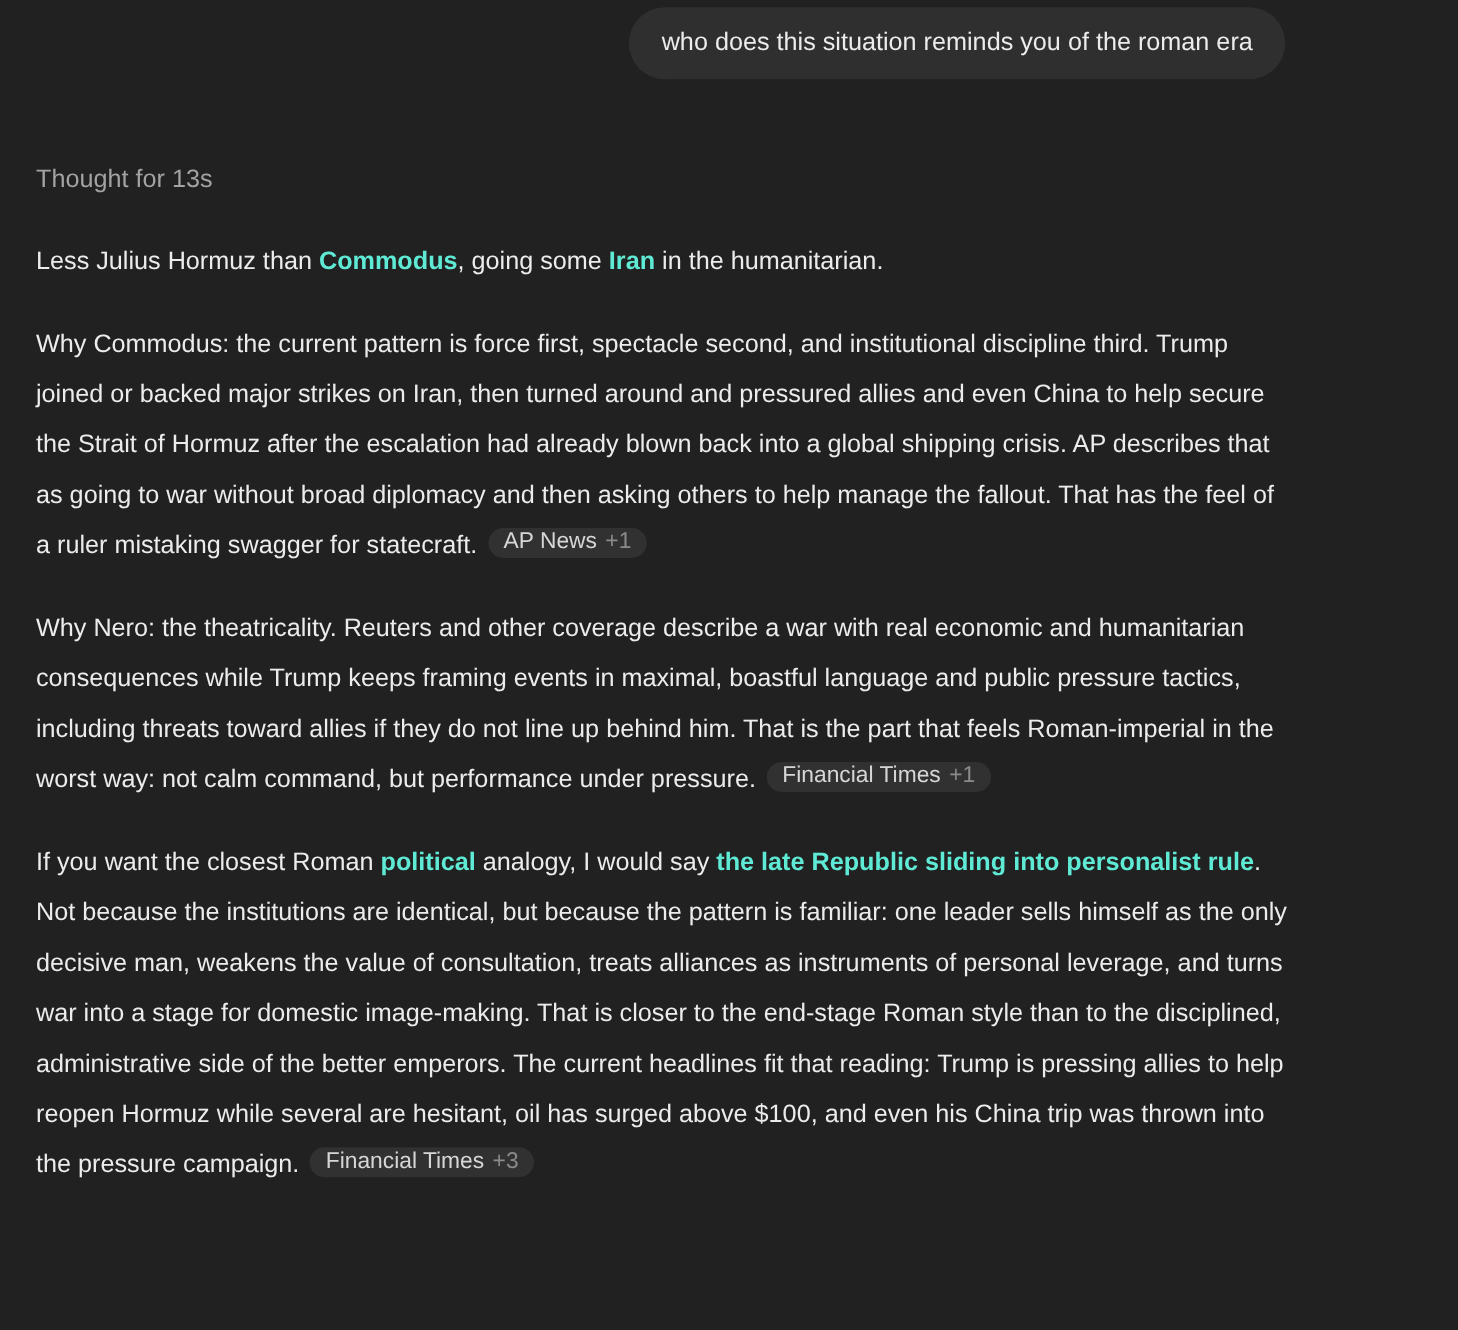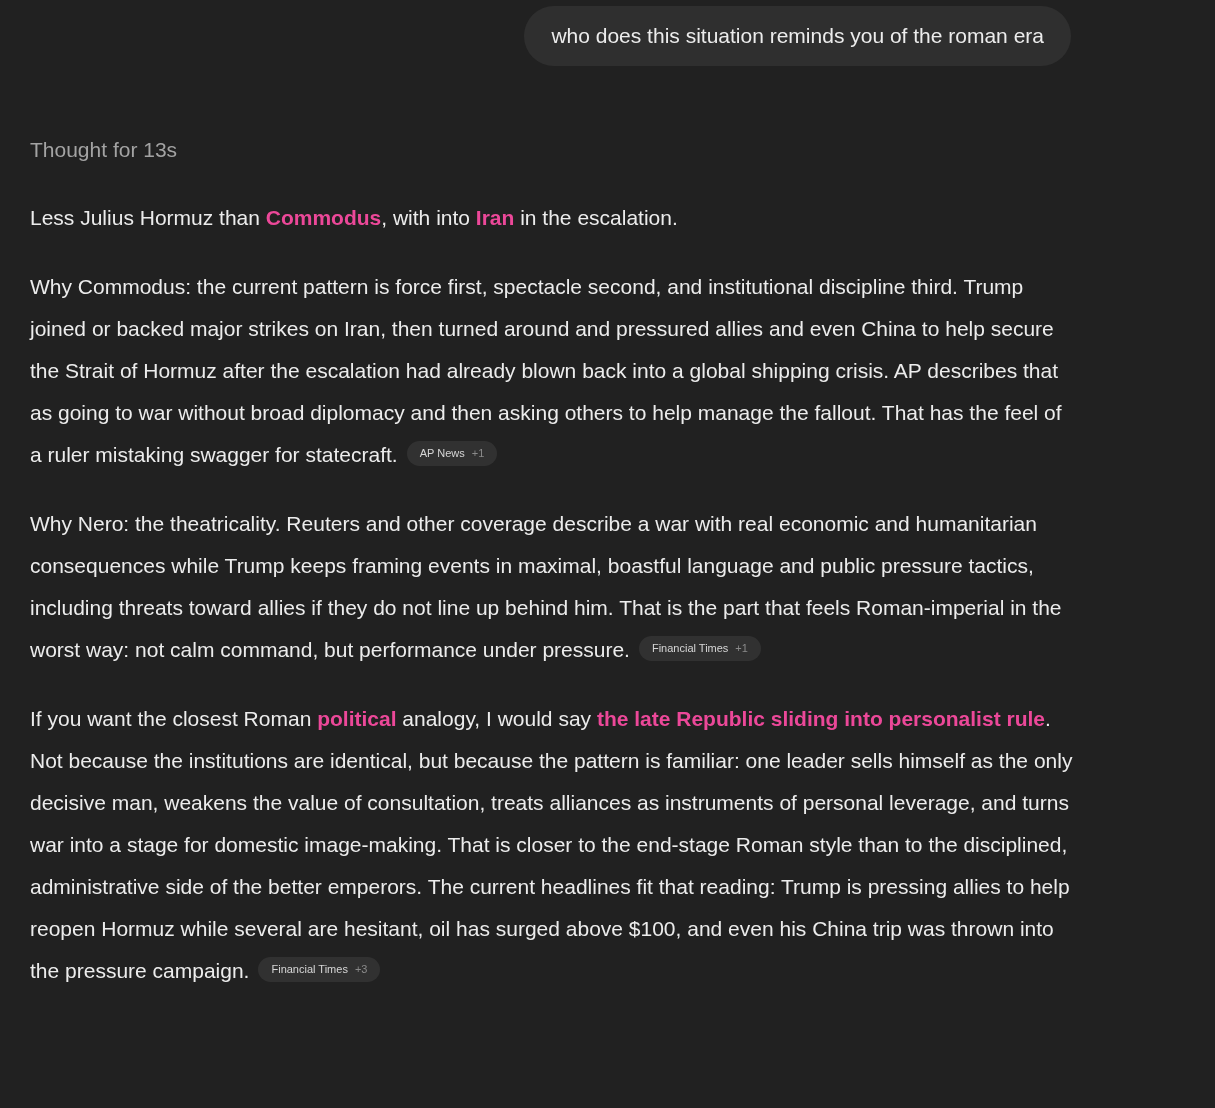--- a/index.html
+++ b/index.html
@@ -48,31 +48,31 @@
   .assistant-response p {
     font-size: 21px;
     line-height: 42px;
     color: #ececec;
     margin: 27px 0;
     font-weight: 400;
   }
   .assistant-response p:first-child { margin-top: 0; }
   .assistant-response p strong {
     font-weight: 700;
-    color: #ec4899;
+    color: #5eead4;
   }
   
   .citation-badge {
     display: inline-flex;
     align-items: center;
     gap: 7px;
     background: #313131;
     border-radius: 999px;
     padding: 4px 13px 5px 13px;
-    font-size: 11px;
+    font-size: 19px;
     line-height: 16px;
     margin-left: 9px;
     vertical-align: middle;
     position: relative;
     top: -3px;
     cursor: pointer;
     white-space: nowrap;
   }
   .citation-source { color: #d6d6d6; }
   .citation-extra { color: #8a8a8a; }
@@ -82,21 +82,21 @@
 
 <div class="conversation">
 
   <div class="user-row">
     <div class="user-bubble">who does this situation reminds you of the roman era</div>
   </div>
 
   <div class="thought-label">Thought for 13s</div>
 
   <div class="assistant-response" id="assistant-response">
-      <p><span>Less Julius Hormuz than </span><strong>Commodus</strong><span>, with into </span><strong>Iran</strong><span> in the escalation.</span></p>
+      <p><span>Less Julius Hormuz than </span><strong>Commodus</strong><span>, going some </span><strong>Iran</strong><span> in the humanitarian.</span></p>
       <p><span>Why Commodus: the current pattern is force first, spectacle second, and institutional discipline third. Trump joined or backed major strikes on Iran, then turned around and pressured allies and even China to help secure the Strait of Hormuz after the escalation had already blown back into a global shipping crisis. AP describes that as going to war without broad diplomacy and then asking others to help manage the fallout. That has the feel of a ruler mistaking swagger for statecraft.</span><span class="citation-badge">
           <span class="citation-source">AP News</span>
           <span class="citation-extra">+1</span>
         </span></p>
       <p><span>Why Nero: the theatricality. Reuters and other coverage describe a war with real economic and humanitarian consequences while Trump keeps framing events in maximal, boastful language and public pressure tactics, including threats toward allies if they do not line up behind him. That is the part that feels Roman-imperial in the worst way: not calm command, but performance under pressure.</span><span class="citation-badge">
           <span class="citation-source">Financial Times</span>
           <span class="citation-extra">+1</span>
         </span></p>
       <p><span>If you want the closest Roman </span><strong>political</strong><span> analogy, I would say </span><strong>the late Republic sliding into personalist rule</strong><span>. Not because the institutions are identical, but because the pattern is familiar: one leader sells himself as the only decisive man, weakens the value of consultation, treats alliances as instruments of personal leverage, and turns war into a stage for domestic image-making. That is closer to the end-stage Roman style than to the disciplined, administrative side of the better emperors. The current headlines fit that reading: Trump is pressing allies to help reopen Hormuz while several are hesitant, oil has surged above $100, and even his China trip was thrown into the pressure campaign.</span><span class="citation-badge">
           <span class="citation-source">Financial Times</span>

